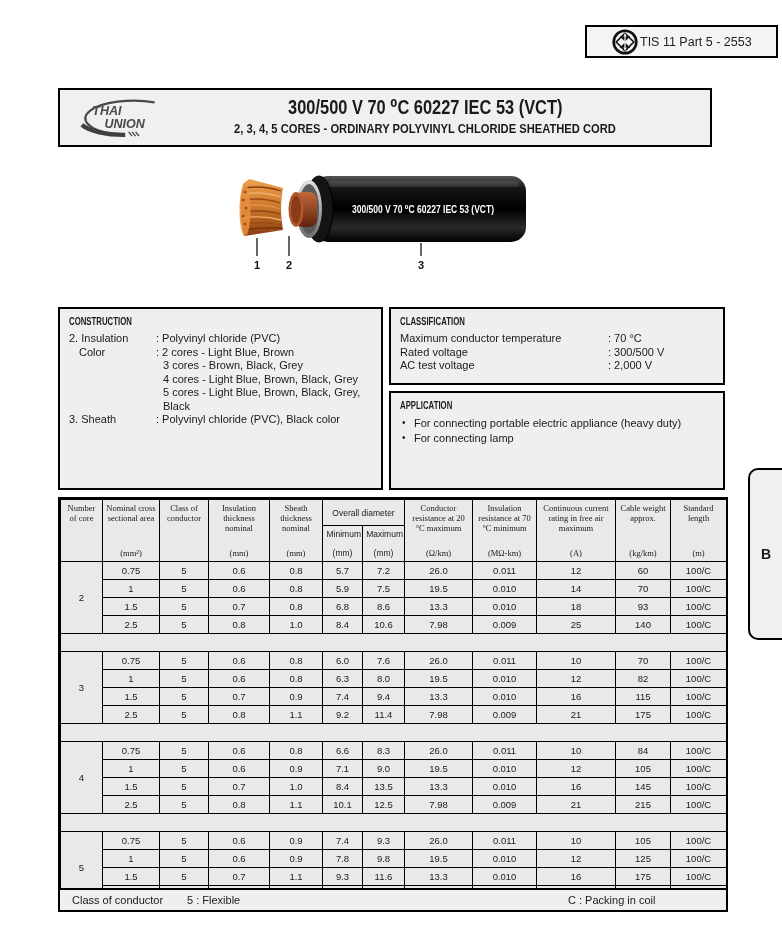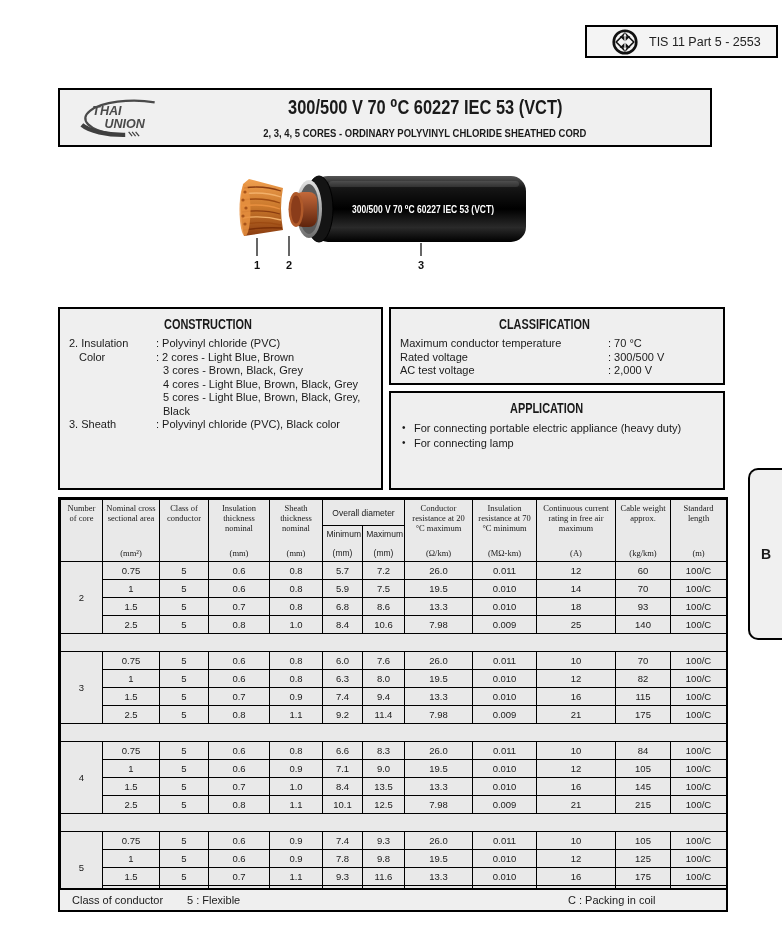--- a/index.html
+++ b/index.html
@@ -1,42 +1,42 @@
 <!DOCTYPE html>
 <html><head>
 <meta charset="utf-8">
 <style>
   html,body{margin:0;padding:0;background:#fff;}
   .page{position:relative;width:782px;height:926px;background:#ffffff;overflow:hidden;
         font-family:"Liberation Sans","DejaVu Sans",sans-serif;color:#1a1a1a;}
 
   
   .badge{position:absolute;left:585px;top:25px;right:4px;height:33px;border:2px solid #000;
-         background:#f4f4f4;display:flex;align-items:center;gap:10px;padding-left:24px;box-sizing:border-box;}
+         background:#f4f4f4;display:flex;align-items:center;gap:1px;padding-left:24px;box-sizing:border-box;}
   .badge-text{font-size:12.5px;color:#222;}
 
   
   .titleblock{position:absolute;left:58px;top:88px;width:654px;height:59px;border:2px solid #000;
               background:#f0f0f0;box-sizing:border-box;}
   .logo{position:absolute;left:8px;top:4px;}
   .titles{position:absolute;left:110px;right:30px;top:5px;text-align:center;}
   .main-title{font-size:20px;font-weight:bold;white-space:nowrap;}
   .main-title .cond{display:inline-block;transform:scaleX(0.82);}
-  .sub-title{font-size:11px;font-weight:bold;white-space:nowrap;margin-top:8px;}
+  .sub-title{font-size:13px;font-weight:bold;white-space:nowrap;margin-top:2px;}
   .sub-title .cond{display:inline-block;transform:scaleX(0.86);}
 
   
   .figure{position:absolute;left:233px;top:168px;width:302px;height:104px;}
 
   
   .box{position:absolute;border:2px solid #000;background:#efefef;box-sizing:border-box;padding:7px 9px;}
   .box-construction{left:58px;top:307px;width:325px;height:183px;}
   .box-classification{left:389px;top:307px;width:336px;height:78px;}
   .box-application{left:389px;top:391px;width:336px;height:99px;}
-  .box-title{font-size:14px;font-weight:bold;margin-bottom:5px;text-align:center;}
+  .box-title{font-size:10px;font-weight:bold;margin-bottom:5px;}
   .box-title .cond{display:inline-block;transform:scaleX(0.78);transform-origin:left center;white-space:nowrap;}
   .c-row{display:flex;font-size:11px;line-height:13.5px;}
   .c-term{width:87px;flex:none;}
   .c-term.indent{padding-left:10px;box-sizing:border-box;}
   .c-def{flex:1;}
   .c-def.cont{padding-left:7px;}
   .k-row{display:flex;font-size:11px;line-height:13.5px;}
   .k-label{width:208px;flex:none;}
   .k-value{flex:1;}
   .a-item{font-size:11px;line-height:14.5px;padding-left:14px;position:relative;}

